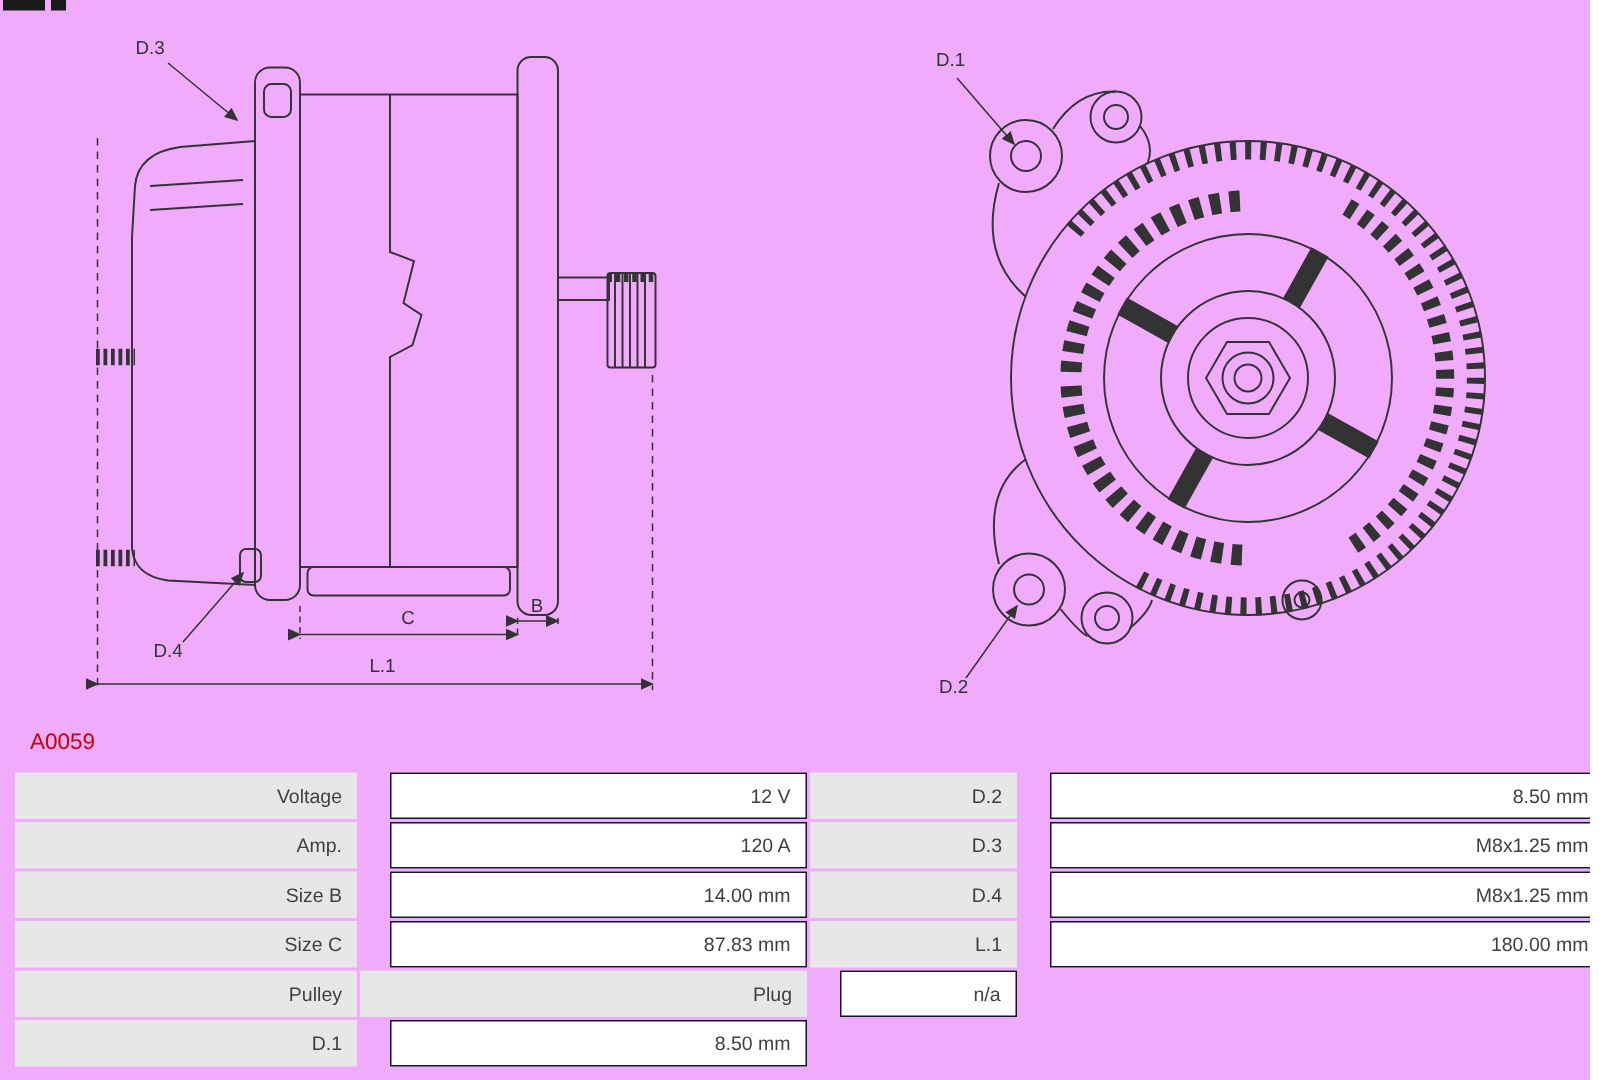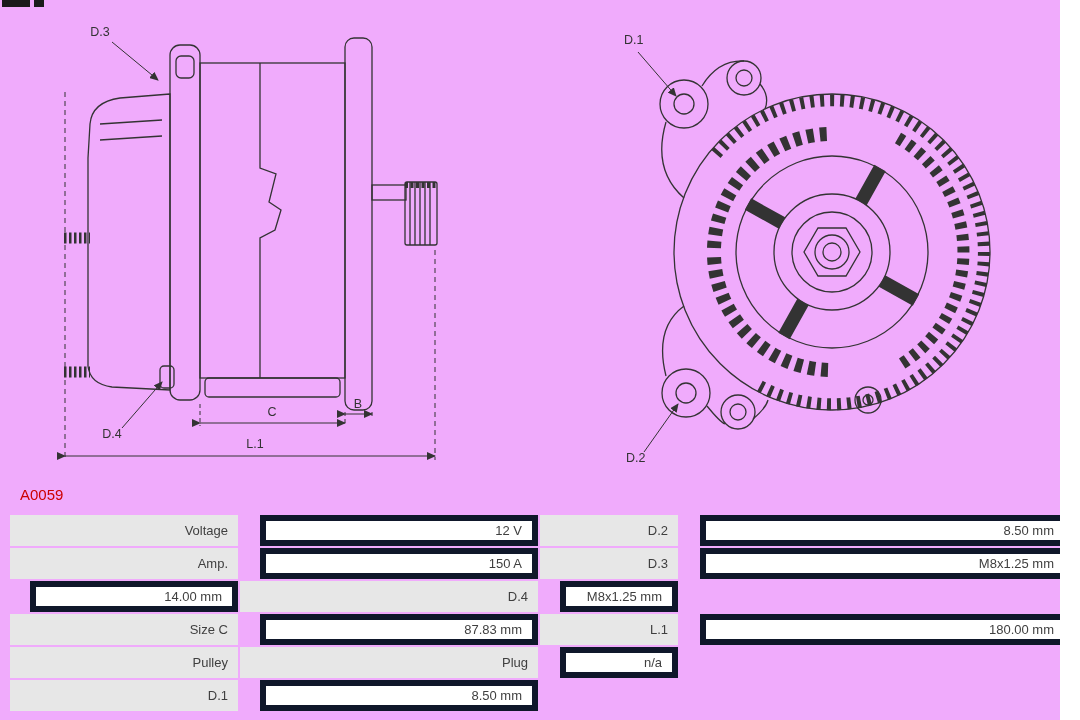--- a/index.html
+++ b/index.html
@@ -14,21 +14,21 @@
   svg text { font-family:"Liberation Sans", sans-serif; font-size:12.5px; fill:#333; }
 
   .part-number { position:absolute; left:20px; top:486px; font-size:15px; color:#cc0000; }
 
   .spec { position:absolute; left:10px; top:515px; width:1060px;
           display:flex; flex-direction:column; gap:2px; }
   .row  { display:grid; grid-template-columns:228px 298px 138px 390px; gap:0 2px; height:31px; }
   .cell { box-sizing:border-box; display:flex; align-items:center; justify-content:flex-end;
           padding-right:10px; font-size:13px; color:#3f3f3f; }
   .lbl  { background:#e7e7e7; }
-  .val  { background:#fff; border:6px solid #0f172a;margin-left:20px; }
+  .val  { background:#fff; border:1px solid #0f172a;margin-left:20px; }
   .blank{ background:transparent; }
 </style>
 </head>
 <body>
 
 <div class="canvas">
 
   <svg class="logo-frag" width="46" height="9">
     <rect x="0" y="0" width="28" height="7" fill="#1a1a1a"></rect>
     <rect x="32" y="0" width="10" height="7" fill="#1a1a1a"></rect>
@@ -145,25 +145,26 @@
 
   <div class="spec">
     <div class="row">
       <div class="cell lbl">Voltage</div>
       <div class="cell val">12 V</div>
       <div class="cell lbl">D.2</div>
       <div class="cell val">8.50 mm</div>
     </div>
     <div class="row">
       <div class="cell lbl">Amp.</div>
-      <div class="cell val">150 A</div>
+      <div class="cell val">120 A</div>
       <div class="cell lbl">D.3</div>
       <div class="cell val">M8x1.25 mm</div>
     </div>
     <div class="row">
+      <div class="cell lbl">Size B</div>
       <div class="cell val">14.00 mm</div>
       <div class="cell lbl">D.4</div>
       <div class="cell val">M8x1.25 mm</div>
     </div>
     <div class="row">
       <div class="cell lbl">Size C</div>
       <div class="cell val">87.83 mm</div>
       <div class="cell lbl">L.1</div>
       <div class="cell val">180.00 mm</div>
     </div>

